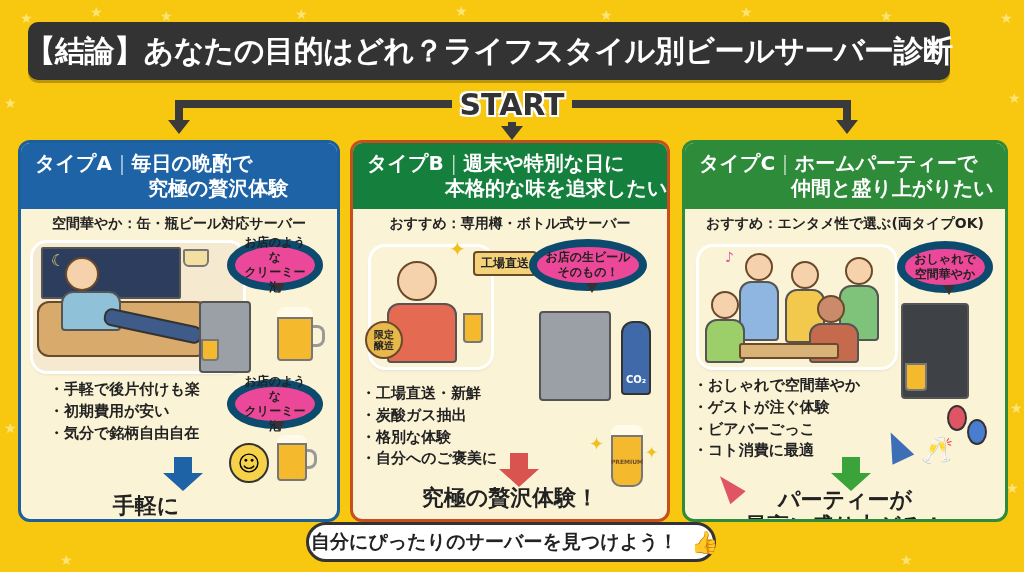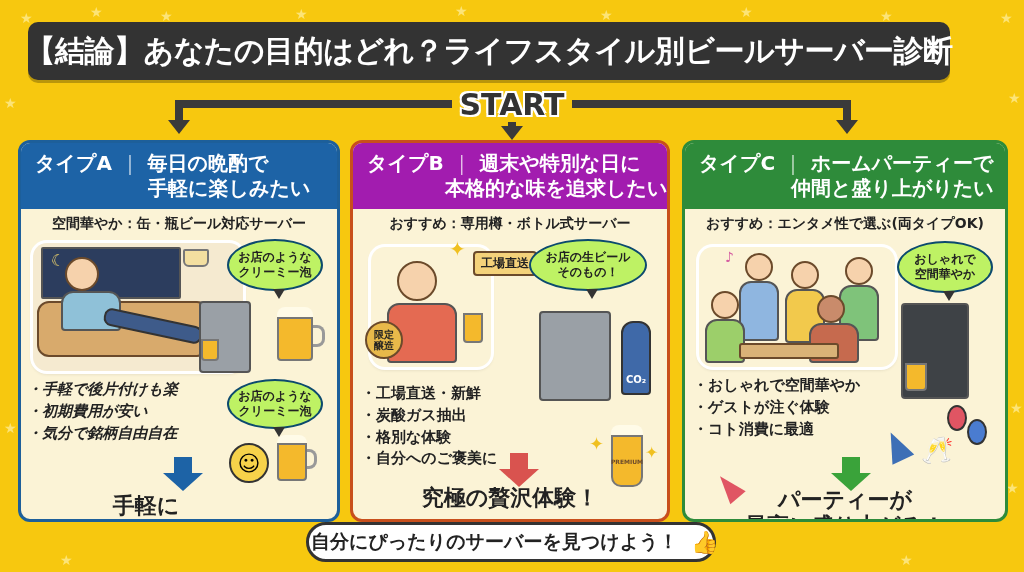--- a/index.html
+++ b/index.html
@@ -44,40 +44,40 @@
   .panel-a { left: 18px; width: 322px; border-color: #1d5f9a; }
   .panel-b { left: 350px; width: 320px; border-color: #c84f1c; }
   .panel-c { left: 682px; width: 326px; border-color: #2e8b3a; }
 
   .panel-head {
     height: 66px; color: #fff; font-weight: bold; font-size: 20px;
     display: flex; flex-direction: column; justify-content: center;
     padding-left: 14px; line-height: 1.25;
   }
   .panel-a .panel-head { background: #1d63a6; }
-  .panel-b .panel-head { background: #a21caf; }
+  .panel-b .panel-head { background: #15803d; }
   .panel-c .panel-head { background: #2e8b3a; }
-  .head-line1 { display: flex; gap: 8px; align-items: center; white-space: nowrap; }
+  .head-line1 { display: flex; align-items: center; white-space: nowrap; }
   .head-line2 { white-space: nowrap; }
   .panel-a .head-line2 { padding-left: 113px; }
   .panel-b .head-line2 { padding-left: 78px; }
   .panel-c .head-line2 { padding-left: 92px; }
   .sep { font-weight: normal; opacity: .8; }
 
   .recommend {
     margin: 6px auto 0; text-align: center; font-weight: bold; font-size: 14px; color: #222;
     white-space: nowrap;
   }
 
   .illus {
     position: absolute; background: #fff; border-radius: 14px;
     box-shadow: 0 0 0 3px #fff, 0 2px 4px rgba(0,0,0,.2);
   }
   .bubble {
-    position: absolute; background: #bef264; border: 2px solid #0c4a6e; border-radius: 50%;
+    position: absolute; background: #ec4899; border: 8px solid #0c4a6e; border-radius: 50%;
     display: flex; align-items: center; justify-content: center; text-align: center;
     font-weight: bold; font-size: 12px; color: #222; line-height: 1.25; padding: 4px;
   }
   .bubble::after {
     content: ""; position: absolute; bottom: -10px; left: 48%;
     border-left: 6px solid transparent; border-right: 6px solid transparent;
     border-top: 10px solid #333;
   }
 
   .bullets {
@@ -151,21 +151,21 @@
   <span>START</span>
 </div>
 
 <div class="panel panel-a">
   <div class="panel-head">
     <div class="head-line1">
       <span>タイプA</span>
       <span class="sep">｜</span>
       <span>毎日の晩酌で</span>
     </div>
-    <div class="head-line2">手軽に楽しみたい</div>
+    <div class="head-line2">究極の贅沢体験</div>
   </div>
   <div class="recommend">空間華やか：缶・瓶ビール対応サーバー</div>
 
   <div class="illus" style="left:12px;top:100px;width:210px;height:128px;background:#f5ead0;">
     <div style="position:absolute;left:8px;top:4px;width:140px;height:52px;background:#2c3d5e;border:2px solid #555;border-radius:2px;">
       <span style="position:absolute;left:8px;top:2px;color:#f5d86b;font-size:16px;">☾</span>
     </div>
     <div style="position:absolute;left:150px;top:6px;width:26px;height:18px;background:#f3dfa0;border:2px solid #777;border-radius:2px 2px 6px 6px;"></div>
     <div style="position:absolute;left:4px;top:58px;width:172px;height:56px;background:#d8aa6c;border:2px solid #6b4a2b;border-radius:12px;"></div>
     <div class="person-head" style="left:32px;top:14px;width:34px;height:34px;"></div>
@@ -177,21 +177,21 @@
   <div class="mug-body" style="left:180px;top:196px;width:18px;height:22px;"></div>
 
   <div class="bubble" style="left:206px;top:96px;width:96px;height:52px;white-space:pre-line;">お店のような
 クリーミー泡</div>
   <div class="mini" style="left:256px;top:164px;">
     <div class="mug-foam" style="left:0;top:0;width:36px;height:12px;"></div>
     <div class="mug-body" style="left:0;top:10px;width:36px;height:44px;"></div>
     <div style="position:absolute;left:36px;top:18px;width:12px;height:22px;border:3px solid #999;border-left:none;border-radius:0 8px 8px 0;"></div>
   </div>
 
-  <ul class="bullets" style="left:6px;top:236px;font-style:italic;">
+  <ul class="bullets" style="left:28px;top:236px;">
     <li>手軽で後片付けも楽</li>
     <li>初期費用が安い</li>
     <li>気分で銘柄自由自在</li>
   </ul>
 
   <div class="bubble" style="left:206px;top:236px;width:96px;height:50px;white-space:pre-line;">お店のような
 クリーミー泡</div>
   <div style="position:absolute;left:208px;top:300px;width:40px;height:40px;border-radius:50%;background:#f6d24a;border:2px solid #333;display:flex;align-items:center;justify-content:center;font-size:22px;">☺</div>
   <div class="mini" style="left:256px;top:292px;">
     <div class="mug-foam" style="left:0;top:0;width:30px;height:10px;"></div>
@@ -289,20 +289,21 @@
   <span style="position:absolute;left:40px;top:106px;color:#d45aa0;font-size:14px;">♪</span>
 
   <div class="bubble" style="left:212px;top:98px;width:96px;height:52px;white-space:pre-line;">おしゃれで
 空間華やか</div>
   <div class="server-box server-dark" style="left:216px;top:160px;width:68px;height:96px;"></div>
   <div class="mug-body" style="left:220px;top:220px;width:22px;height:28px;"></div>
 
   <ul class="bullets" style="left:8px;top:232px;">
     <li>おしゃれで空間華やか</li>
     <li>ゲストが注ぐ体験</li>
+    <li>ビアバーごっこ</li>
     <li>コト消費に最適</li>
   </ul>
 
   <div style="position:absolute;left:262px;top:262px;width:20px;height:26px;border-radius:50%;background:#e05563;border:2px solid #333;"></div>
   <div style="position:absolute;left:282px;top:276px;width:20px;height:26px;border-radius:50%;background:#4a7cd0;border:2px solid #333;"></div>
   <div style="position:absolute;left:200px;top:288px;width:0;height:0;border-left:12px solid transparent;border-right:12px solid transparent;border-bottom:30px solid #3d6fb6;transform:rotate(-25deg);"></div>
   <span style="position:absolute;left:236px;top:292px;font-size:26px;">🥂</span>
   <div style="position:absolute;left:34px;top:330px;width:0;height:0;border-left:10px solid transparent;border-right:10px solid transparent;border-bottom:28px solid #e05563;transform:rotate(-40deg);"></div>
 
   <div class="down-arrow" style="left:146px;top:314px;">

